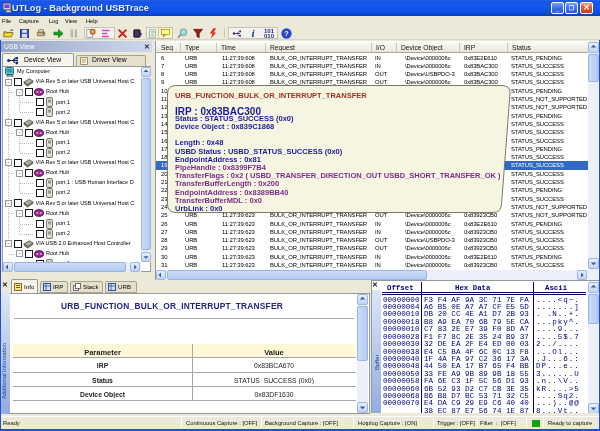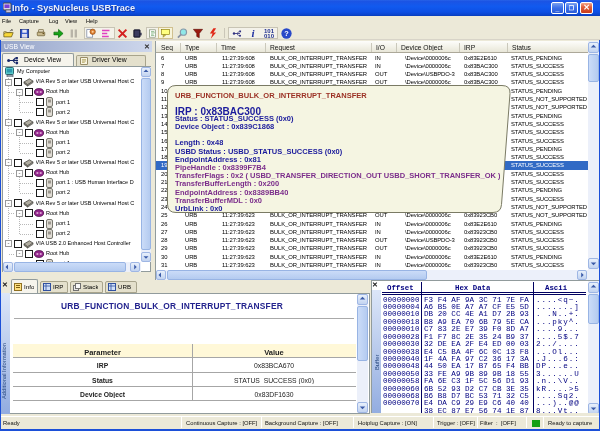--- a/index.html
+++ b/index.html
@@ -7,21 +7,21 @@
 .tt{white-space:nowrap;overflow:hidden}
 </style></head><body>
 
 <div class="a" style="left:0;top:0;width:600px;height:431px;background:#ECE9D8"></div>
 <div class="a" style="left:0;top:0;width:600px;height:16px;background:linear-gradient(180deg,#2964E8 0%,#1B54E4 8%,#115AEF 40%,#0D4FE4 75%,#0A42C8 96%,#0838A8 100%);"></div>
 <svg class="a" style="left:3px;top:2px" width="11" height="11" viewBox="0 0 11 11">
 <rect x="0" y="1" width="8" height="7" rx="1" fill="#d7d3f0" stroke="#444"></rect>
 <rect x="1.5" y="2.5" width="5" height="3.5" fill="#7b3fd4"></rect>
 <rect x="3" y="8" width="5" height="2.5" fill="#c8c4e0" stroke="#555" stroke-width="0.6"></rect>
 </svg>
-<div class="a tt" style="left:12px;top:2.5px;font-size:9.2px;font-weight:bold;color:#E8EFFA;text-shadow:1px 1px 1px #1230a0">Info - SysNucleus USBTrace</div>
+<div class="a tt" style="left:12px;top:2.5px;font-size:9.2px;font-weight:bold;color:#E8EFFA;text-shadow:1px 1px 1px #1230a0">UTLog - Background USBTrace</div>
 <div class="a" style="left:551px;top:2px;width:13px;height:12px;border-radius:2px;background:linear-gradient(180deg,#7BA1F0,#3A6FE8 50%,#2C5CD8);border:1px solid #fff;color:#fff;font-size:8px;line-height:10px;text-align:center;font-weight:bold"><span style="font-size:7px;position:relative;top:1px">_</span></div>
 <div class="a" style="left:565px;top:2px;width:13px;height:12px;border-radius:2px;background:linear-gradient(180deg,#7BA1F0,#3A6FE8 50%,#2C5CD8);border:1px solid #fff;color:#fff;font-size:8px;line-height:10px;text-align:center;font-weight:bold"><span style="font-size:6px">❐</span></div>
 <div class="a" style="left:580px;top:2px;width:13px;height:12px;border-radius:2px;background:linear-gradient(180deg,#F2A88C,#E25F3A 40%,#C83C1C);border:1px solid #fff;color:#fff;font-size:8px;line-height:10px;text-align:center;font-weight:bold">✕</div>
 <div class="a" style="left:0;top:16px;width:600px;height:10px;background:#ECE9D8"></div>
 <div class="a tt" style="left:2px;top:17.5px;font-size:5.6px">File</div>
 <div class="a tt" style="left:19px;top:17.5px;font-size:5.6px">Capture</div>
 <div class="a tt" style="left:49px;top:17.5px;font-size:5.6px">Log</div>
 <div class="a tt" style="left:65px;top:17.5px;font-size:5.6px">View</div>
 <div class="a tt" style="left:86px;top:17.5px;font-size:5.6px">Help</div>
 <div class="a" style="left:0;top:26px;width:600px;height:14px;background:#ECE9D8;border-bottom:1px solid #d8d4c8"></div>

